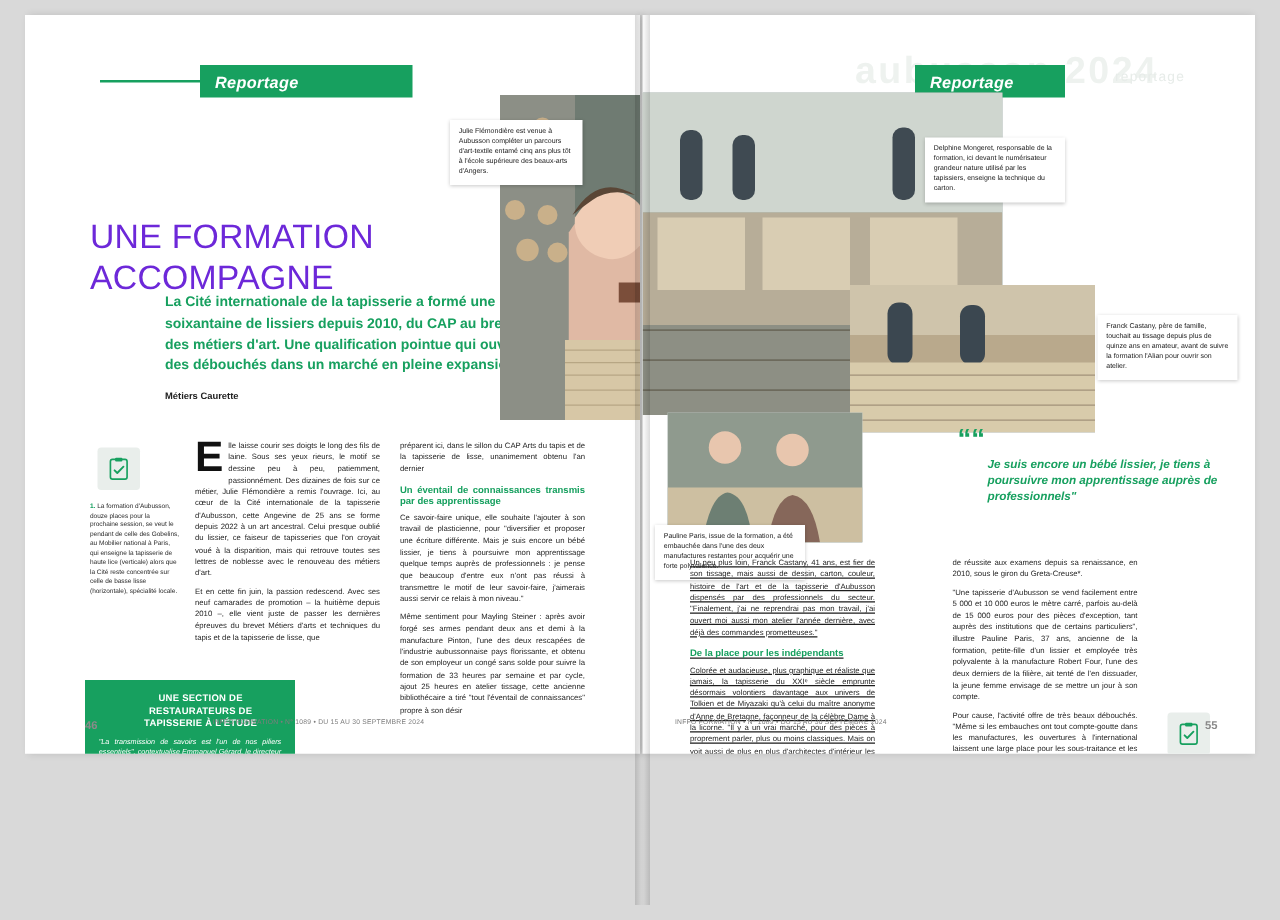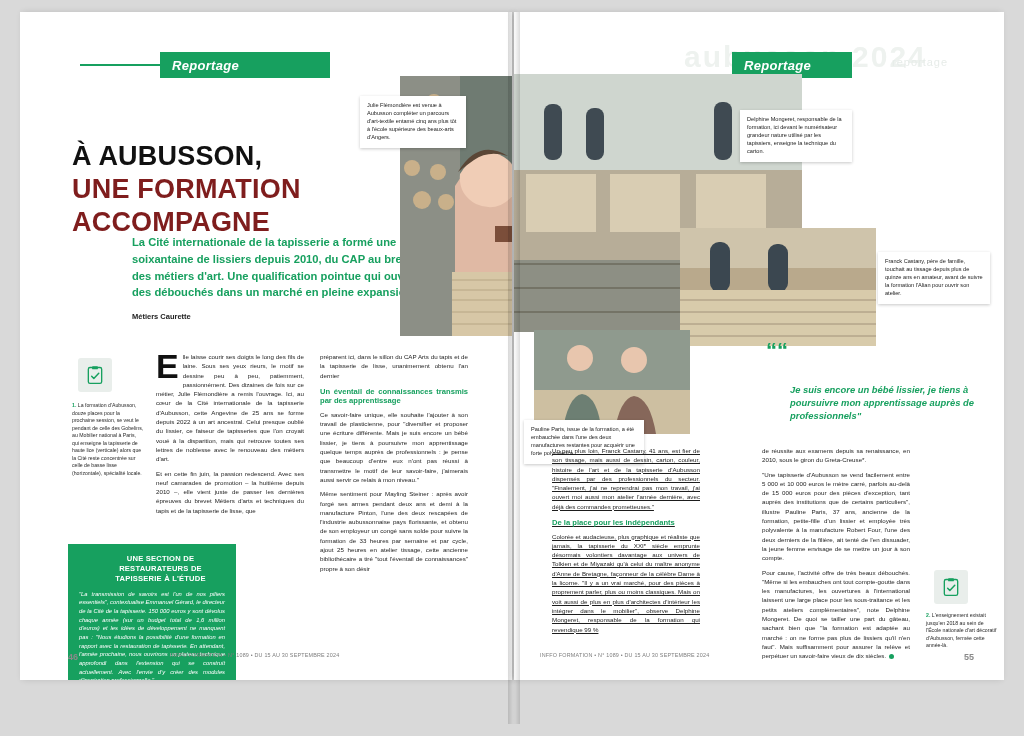--- a/index.html
+++ b/index.html
@@ -1,36 +1,36 @@
 <!DOCTYPE html>
 <html><head>
 <meta charset="utf-8">
 <style>
   html,body{margin:0;padding:0;background:#ffffff;}
   body{width:1024px;height:736px;font-family:"Liberation Sans",sans-serif;color:#1a1a1a;overflow:hidden;}
   .spread{position:relative;width:1024px;height:736px;background:#d9d9d9;}
-  .page{position:absolute;top:12px;height:668px;background:#ffffff;overflow:hidden;}
+  .page{position:absolute;top:12px;height:591px;background:#ffffff;overflow:hidden;}
   .page-left{left:20px;width:492px;box-shadow:2px 0 6px rgba(0,0,0,.12);}
   .page-right{left:514px;width:490px;box-shadow:-2px 0 6px rgba(0,0,0,.12);}
   .gutter{position:absolute;left:508px;top:12px;width:12px;height:712px;
     background:linear-gradient(to right,rgba(0,0,0,.14),rgba(0,0,0,.03) 40%,rgba(0,0,0,.03) 60%,rgba(0,0,0,.14));}
 
   
   .rubric{position:absolute;top:40px;height:26px;background:#17a05f;display:flex;align-items:center;}
   .rubric span{color:#fff;font-style:italic;font-weight:bold;font-size:13px;letter-spacing:.3px;padding:0 12px;}
   .rubric-left{left:140px;width:170px;}
   .rubric-right{left:732px;width:120px;}
   .rubric-left:before{content:"";position:absolute;left:-80px;top:12px;width:80px;height:2px;background:#17a05f;}
   .ghost{position:absolute;top:32px;left:700px;font-size:30px;font-weight:bold;color:#eef2ef;letter-spacing:2px;}
   .ghost2{position:absolute;top:40px;left:900px;font-size:11px;color:#e7ece9;letter-spacing:1px;}
 
   
   .headline{position:absolute;left:52px;top:128px;width:400px;}
   .headline h1{margin:0;font-size:27px;line-height:1.22;font-weight:bold;letter-spacing:.2px;color:#111;}
-  .headline h1 .grey{color:#7f1d1d;font-weight:bold;}
+  .headline h1 .grey{color:#6d28d9;font-weight:normal;}
   .chapeau{position:absolute;left:112px;top:222px;width:300px;color:#17a05f;font-size:11.2px;line-height:1.5;font-weight:600;}
   .byline{position:absolute;left:112px;top:300px;font-size:7.5px;font-weight:bold;color:#222;}
 
   
   .ph{position:absolute;background:#b9c3bd;overflow:hidden;}
   .cap{position:absolute;background:#fff;border:0;padding:6px 7px;font-size:5.6px;line-height:1.42;color:#1b1b1b;box-shadow:0 1px 3px rgba(0,0,0,.22);}
 
   
   .col{position:absolute;font-size:6.2px;line-height:1.5;text-align:justify;color:#1d1d1d;}
   .col p{margin:0 0 5px 0;}
@@ -64,21 +64,21 @@
 <div class="spread">
 
   <div class="page page-left">
 
     <div class="rubric rubric-left">
       <span>Reportage</span>
     </div>
 
     <div class="headline">
       <h1>
-        <span>À AUBUSSON,</span><br>
+        <br>
         <span class="grey">UNE FORMATION ACCOMPAGNE</span><br>
       </h1>
     </div>
     <div class="chapeau">La Cité internationale de la tapisserie a formé une soixantaine de lissiers depuis 2010, du CAP au brevet des métiers d'art. Une qualification pointue qui ouvre des débouchés dans un marché en pleine expansion.</div>
     <div class="byline">Métiers Caurette</div>
 
     <div class="ph" style="left:380px;top:64px;width:135px;height:260px;">
       <svg width="135" height="260" viewBox="0 0 135 260" preserveAspectRatio="none">
         <rect width="135" height="260" fill="#6f7b72"></rect>
         <rect x="0" y="0" width="60" height="260" fill="#8c8f86"></rect>
@@ -211,21 +211,21 @@
           </g>
         <path d="M28 104 q6 -38 20 -40 q16 2 20 40z" fill="#6d7f73"></path>
         <path d="M80 104 q6 -36 20 -38 q16 2 22 38z" fill="#86675a"></path>
       </svg>
     </div>
     <div class="cap" style="left:10px;top:408px;width:106px;">
       <span>Pauline Paris, issue de la formation, a été embauchée dans l'une des deux manufactures restantes pour acquérir une forte polyvalence.</span>
     </div>
 
     <div class="quotemark" style="left:252px;top:328px;">““</div>
-    <div class="pull" style="left:276px;top:371px;width:196px;">Je suis encore un bébé lissier, je tiens à poursuivre mon apprentissage auprès de professionnels"</div>
+    <div class="pull" style="left:276px;top:352px;width:196px;">Je suis encore un bébé lissier, je tiens à poursuivre mon apprentissage auprès de professionnels"</div>
 
     <div class="col" style="left:38px;top:434px;width:148px;text-decoration:underline;">
       <p>Un peu plus loin, Franck Castany, 41 ans, est fier de son tissage, mais aussi de dessin, carton, couleur, histoire de l'art et de la tapisserie d'Aubusson dispensés par des professionnels du secteur. "Finalement, j'ai ne reprendrai pas mon travail, j'ai ouvert moi aussi mon atelier l'année dernière, avec déjà des commandes prometteuses."</p>
       <div class="sub">De la place pour les indépendants</div>
       <p>Colorée et audacieuse, plus graphique et réaliste que jamais, la tapisserie du XXIᵉ siècle emprunte désormais volontiers davantage aux univers de Tolkien et de Miyazaki qu'à celui du maître anonyme d'Anne de Bretagne, façonneur de la célèbre Dame à la licorne. "Il y a un vrai marché, pour des pièces à proprement parler, plus ou moins classiques. Mais on voit aussi de plus en plus d'architectes d'intérieur les intégrer dans le mobilier", observe Delphine Mongeret, responsable de la formation qui revendique 99 %</p>
     </div>
 
     <div class="col" style="left:248px;top:434px;width:148px;">
       <p>de réussite aux examens depuis sa renaissance, en 2010, sous le giron du Greta-Creuse*.</p>
       <p>"Une tapisserie d'Aubusson se vend facilement entre 5 000 et 10 000 euros le mètre carré, parfois au-delà de 15 000 euros pour des pièces d'exception, tant auprès des institutions que de certains particuliers", illustre Pauline Paris, 37 ans, ancienne de la formation, petite-fille d'un lissier et employée très polyvalente à la manufacture Robert Four, l'une des deux derniers de la filière, ait tenté de l'en dissuader, la jeune femme envisage de se mettre un jour à son compte.</p>

